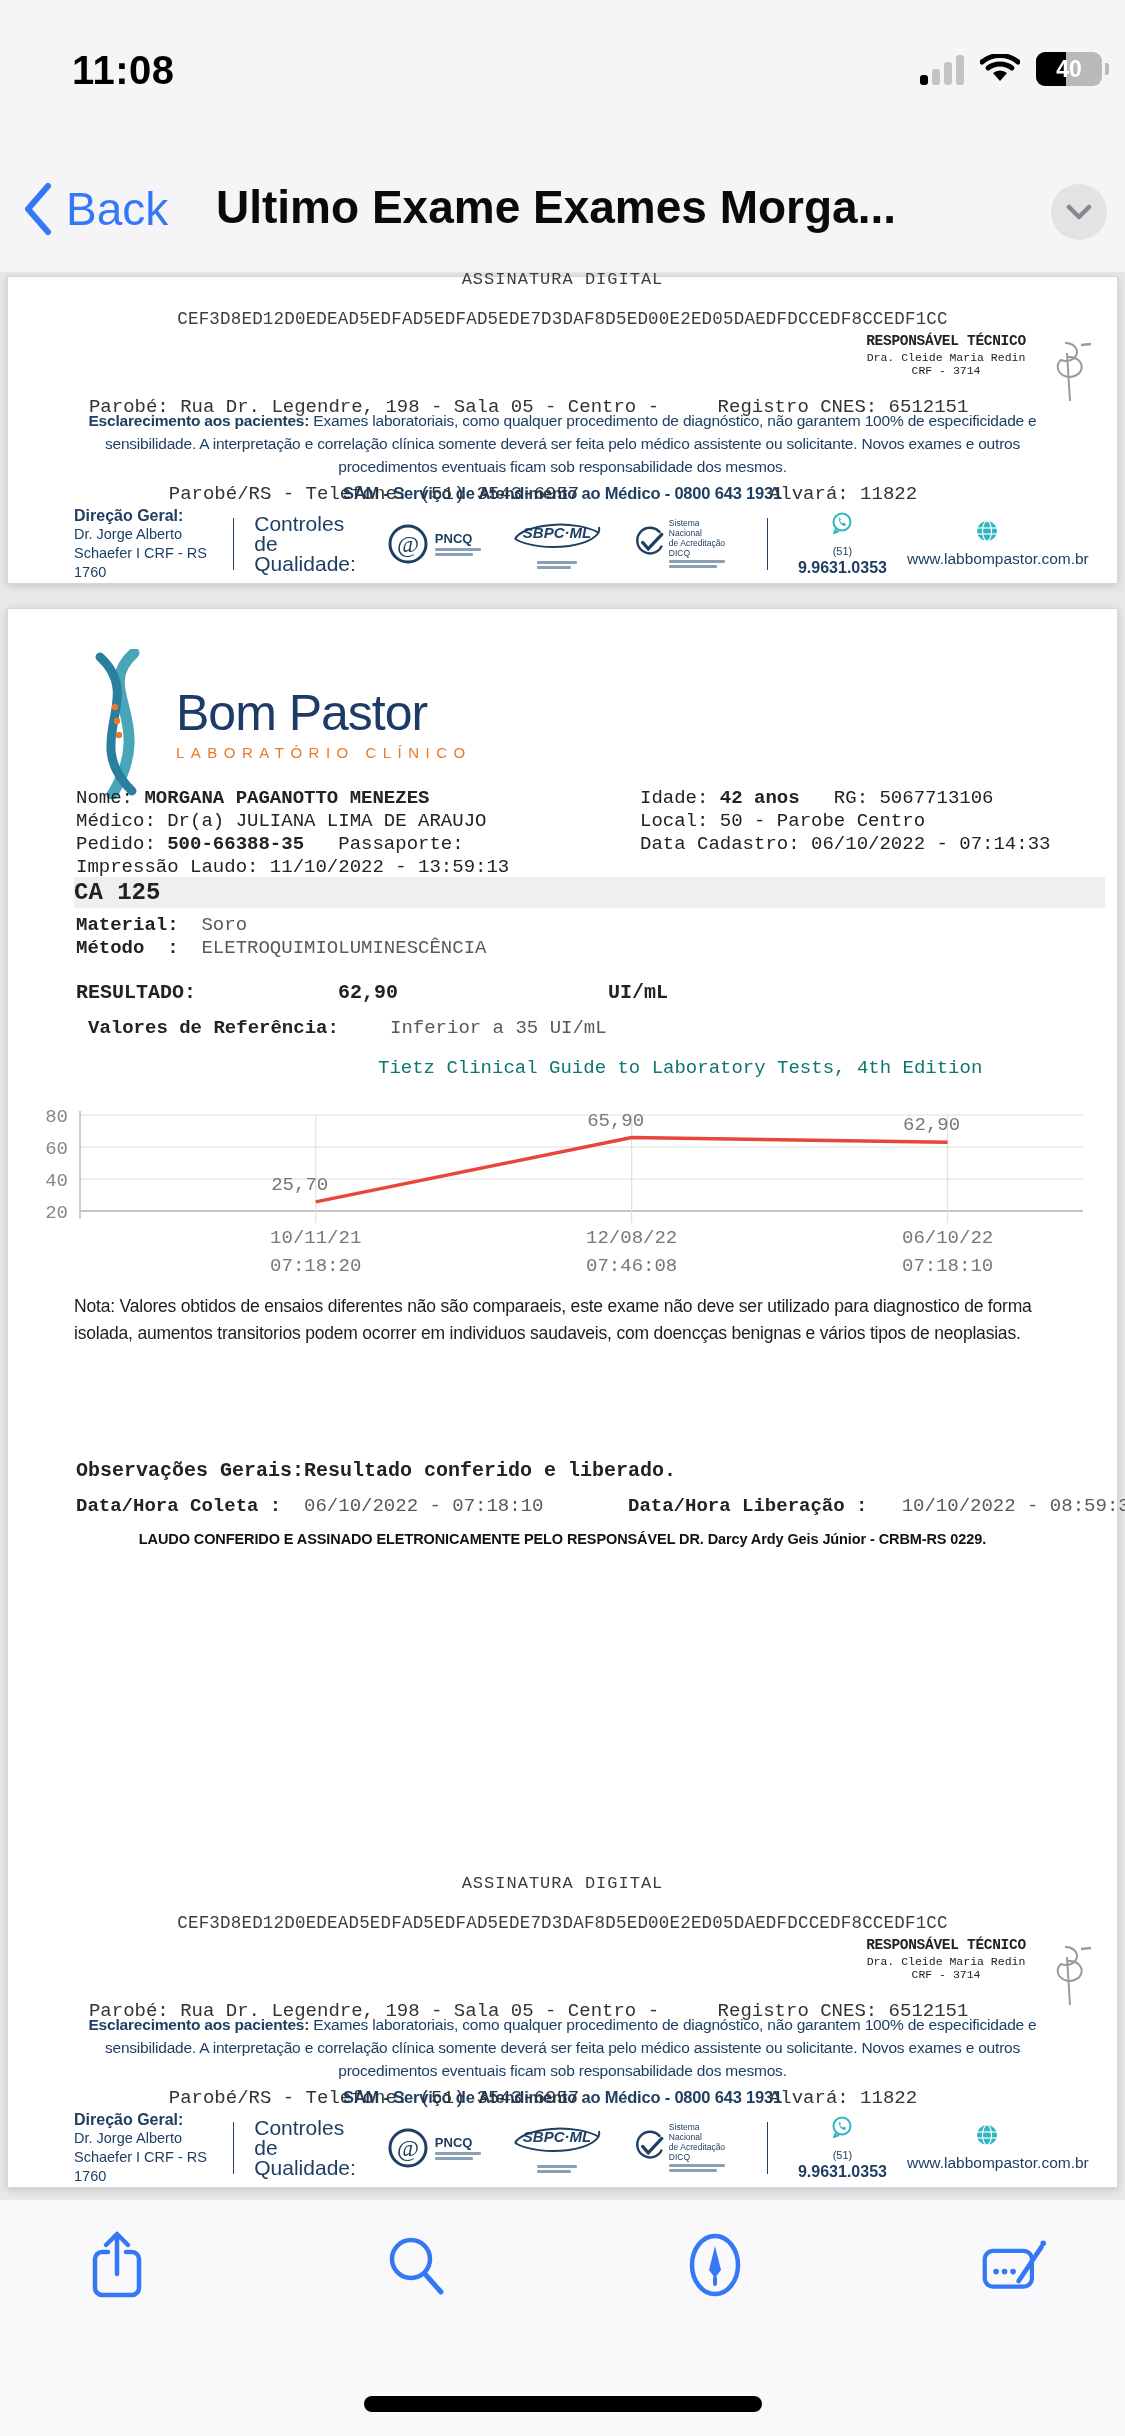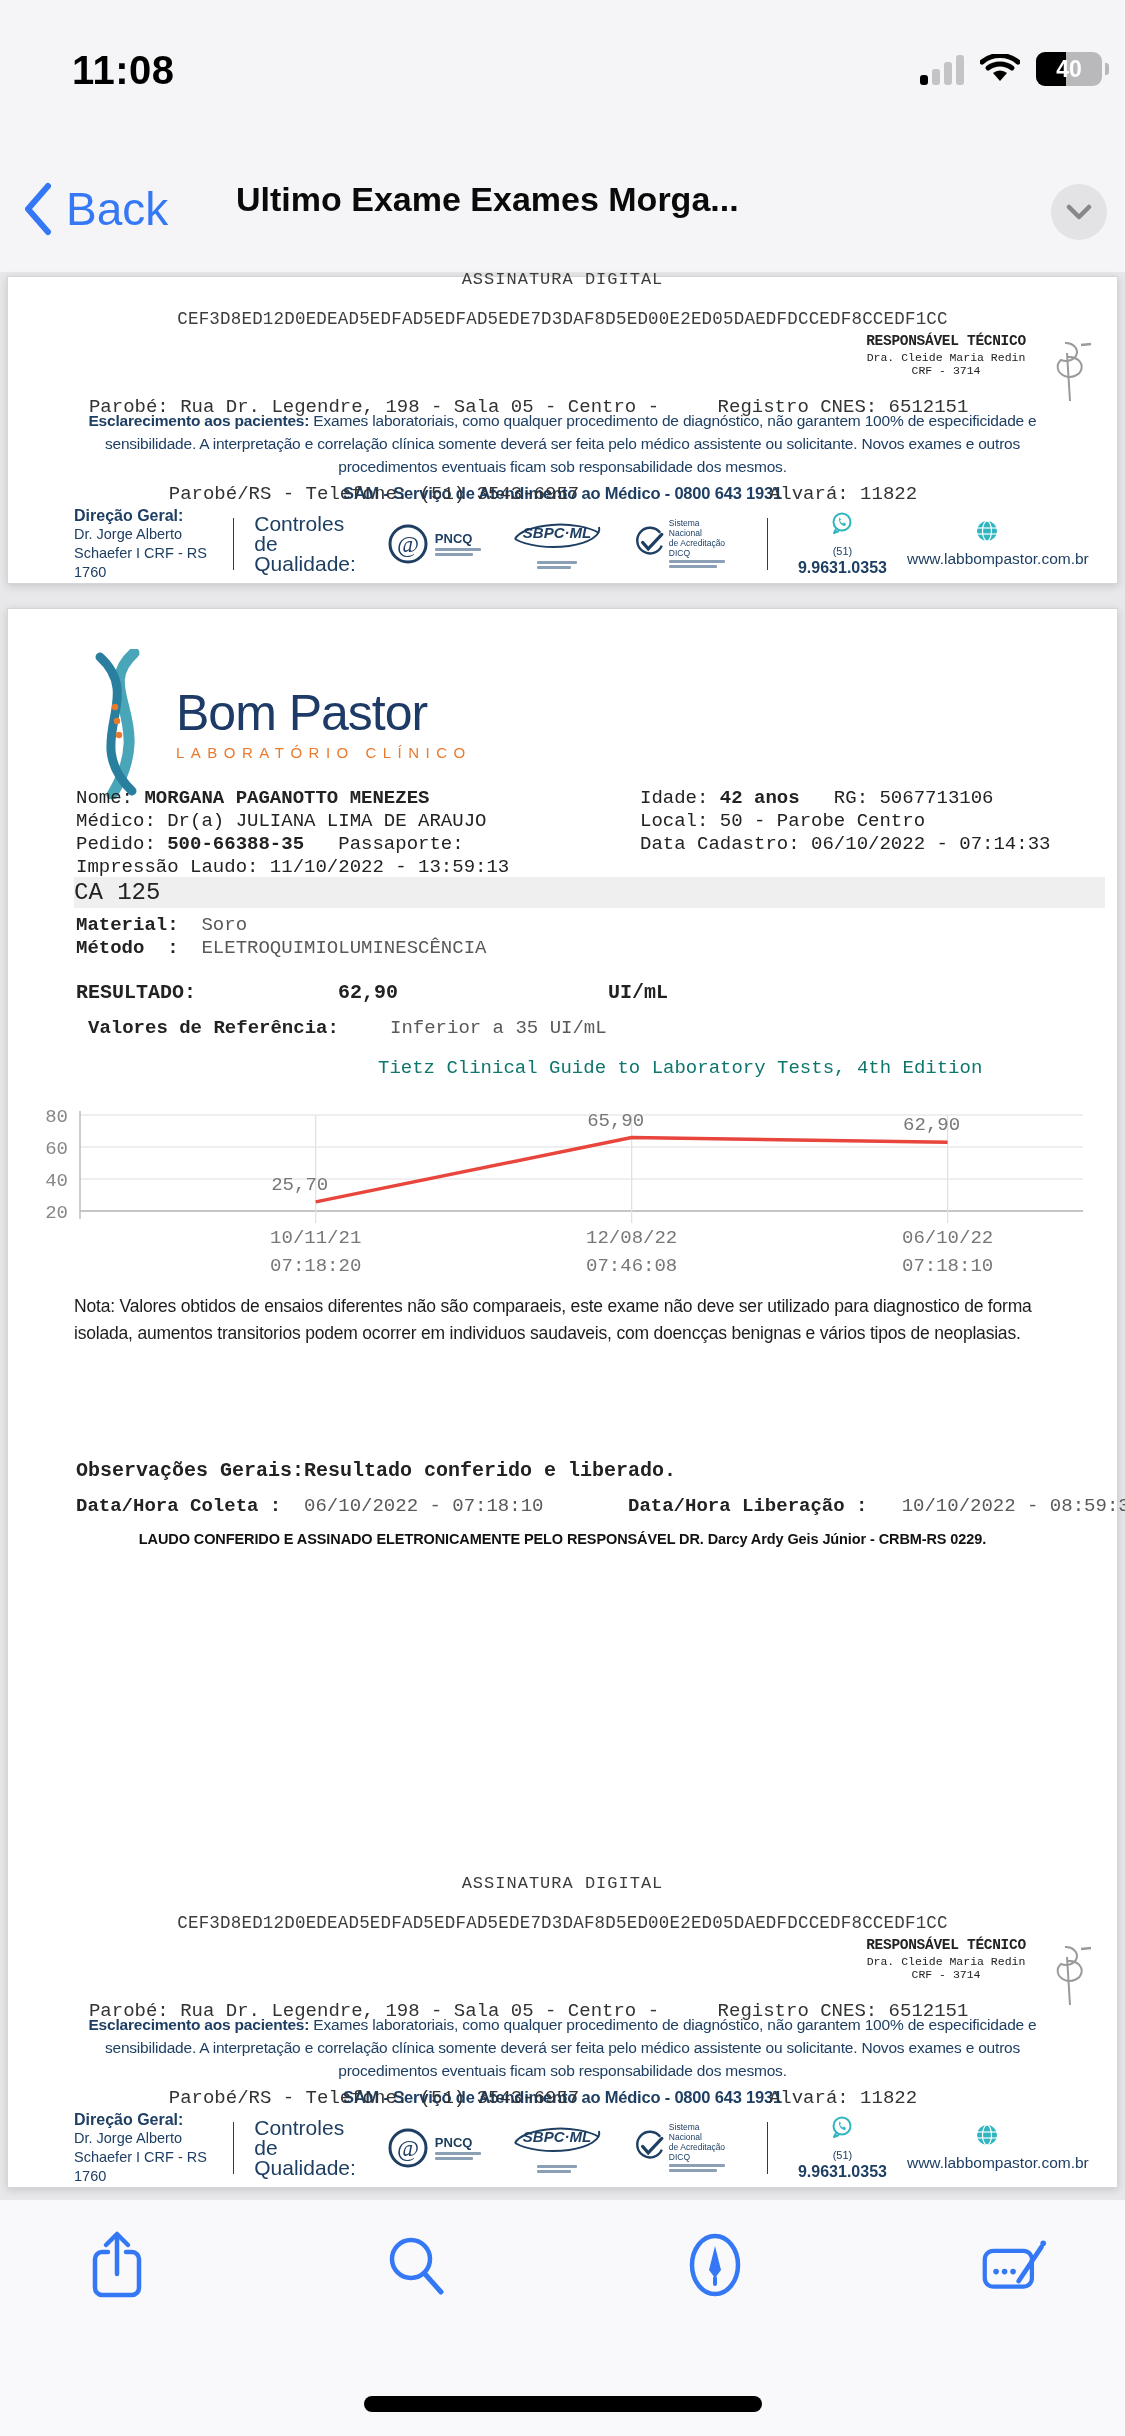--- a/index.html
+++ b/index.html
@@ -17,21 +17,21 @@
   .batt{position:relative;width:66px;height:34px;border-radius:9px;background:#b9b9bb;overflow:hidden;}
   .batt .fill{position:absolute;left:0;top:0;bottom:0;width:45%;background:#000;}
   .batt .pct{position:absolute;inset:0;display:flex;align-items:center;justify-content:center;
              color:#fff;font-size:23px;font-weight:bold;}
   .batt-nub{width:4px;height:12px;background:#b9b9bb;border-radius:0 3px 3px 0;margin-left:-13px;}
 
   
   #nav-bar{position:absolute;top:100px;left:0;width:100%;height:172px;background:#f5f5f7;padding-left:36px;}
   #back-btn{position:absolute;left:22px;top:82px;display:flex;align-items:center;gap:14px;cursor:pointer;}
   #back-label{color:#3478f6;font-size:46px;}
-  #nav-title{position:absolute;left:236px;top:80px;width:760px;font-size:34px;font-weight:bold;color:#0a0a0a;
+  #nav-title{position:absolute;left:216px;top:80px;width:760px;font-size:46px;font-weight:bold;color:#0a0a0a;
              white-space:nowrap;overflow:hidden;}
   #title-menu-btn{position:absolute;right:54px;top:84px;width:56px;height:56px;border-radius:50%;
                   background:#e3e3e6;display:flex;align-items:center;justify-content:center;}
 
   
   #doc-area{position:absolute;top:272px;left:0;width:100%;height:1928px;background:#e8e8ea;}
   .page{position:absolute;left:7px;width:1111px;background:#fff;border:1px solid #d6d6d8;
         box-shadow:0 2px 8px rgba(0,0,0,.15);box-sizing:border-box;}
   #page-1{top:4px;height:308px;}
   #page-2{top:336px;height:1580px;}
@@ -47,21 +47,21 @@
   #lab-name{font-size:50px;color:#1e3a66;letter-spacing:-1px;line-height:50px;}
   #lab-sub{font-size:15px;color:#e87a2e;letter-spacing:6.5px;margin-top:6px;}
 
   
   #patient{position:absolute;left:68px;top:178px;right:30px;display:grid;
            grid-template-columns:564px auto;font-size:19px;line-height:23px;}
   #patient .cell{white-space:pre;}
 
   
   #exam-header{position:absolute;left:66px;top:268px;right:12px;height:31px;background:#efefef;
-               font-size:24px;font-weight:normal;line-height:31px;}
+               font-size:24px;font-weight:bold;line-height:31px;}
   .exam-line{position:absolute;left:68px;font-size:19px;line-height:23px;}
   #result-row{position:absolute;left:68px;top:372px;display:flex;font-size:20px;font-weight:bold;}
   #result-row .c1{width:262px;}
   #result-row .c2{width:270px;}
   #ref-row{position:absolute;left:80px;top:408px;display:flex;font-size:19px;}
   #ref-row .c1{width:302px;font-weight:bold;}
   #tietz{position:absolute;left:370px;top:448px;font-size:19px;color:#0f766e;}
 
   #chart-wrap{position:absolute;left:20px;top:492px;}
 

